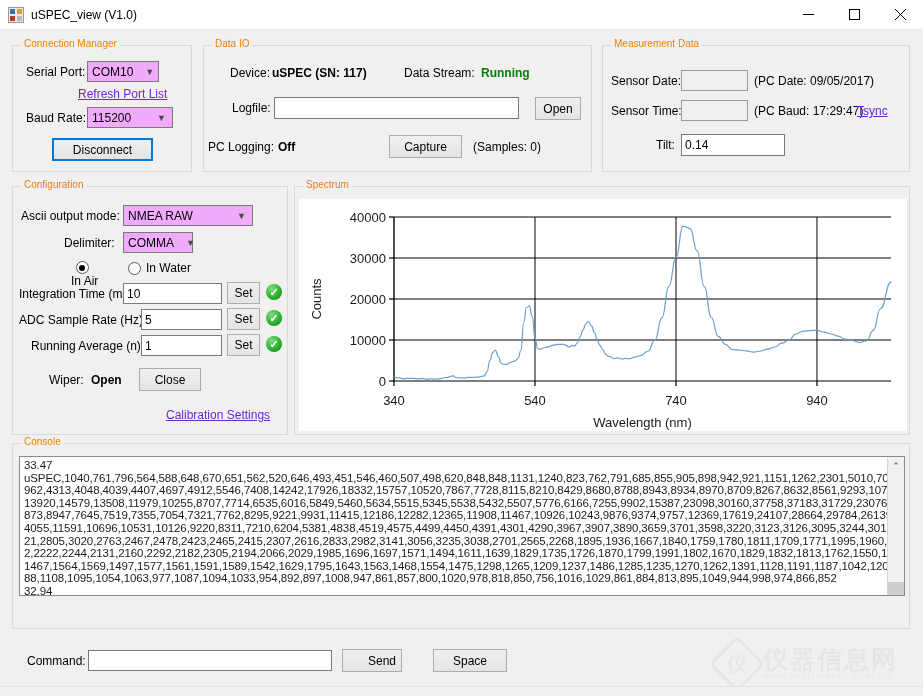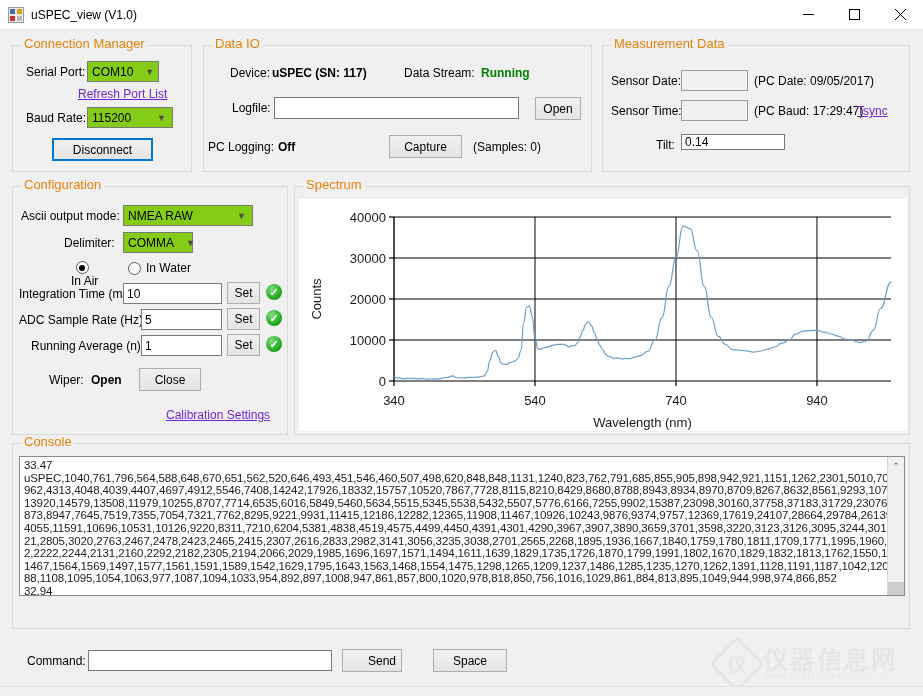--- a/index.html
+++ b/index.html
@@ -32,21 +32,21 @@
 
   
   .group {
     position:absolute;
     border:1px solid #d9d9d9;
     background:transparent;
   }
   .group > .legend {
     position:absolute; top:-8px; left:8px;
     background:#f0f0f0; padding:0 3px;
-    color:#e8820c; font-size:13px; line-height:12px;
+    color:#e8820c; font-size:10px; line-height:12px;
   }
   
   .lbl { position:absolute; font-size:12px; color:#000; white-space:nowrap; }
   .bold { font-weight:bold; }
   .tf {
     position:absolute; background:#fff;
     border:1px solid #7a7a7a; font-size:12px;
     font-family:"Liberation Sans", sans-serif;
     padding:1px 3px; color:#000; outline:none;
   }
@@ -54,21 +54,21 @@
   .btn {
     position:absolute;
     background:linear-gradient(to bottom,#f0f0f0,#e4e4e4);
     border:1px solid #adadad; font-size:12px; color:#000;
     font-family:"Liberation Sans", sans-serif;
     display:flex; align-items:center; justify-content:center;
     cursor:default;
   }
   .btn.primary { border:2px solid #0078d7; background:linear-gradient(to bottom,#f0f0f0,#e4e4e4); }
   .combo {
-    position:absolute; background:#84cc16; border:1px solid #7a7a7a;
+    position:absolute; background:#f0abfc; border:1px solid #7a7a7a;
     font-size:12px; display:flex; align-items:center;
     padding-left:4px; color:#000; cursor:default;gap:12px;
   }
   .combo .caret { margin-left:auto; margin-right:6px; color:#4a4a4a; font-size:9px; }
   .link {
     position:absolute; color:#6d28d9; text-decoration:underline;
     font-size:12px; cursor:pointer; white-space:nowrap;
   }
   .radio { position:absolute; display:flex; align-items:center; cursor:default; }
   .radio .dot {
@@ -213,21 +213,21 @@
   <span class="lbl" style="left:8px;top:28px;">Sensor Date:</span>
   <input class="tf ro" style="left: 78px; top: 24px; width: 67px; height: 21px;" type="text" readonly="" value="">
   <span class="lbl" style="left:151px;top:28px;">(PC Date: 09/05/2017)</span>
 
   <span class="lbl" style="left:8px;top:58px;">Sensor Time:</span>
   <input class="tf ro" style="left: 78px; top: 54px; width: 67px; height: 21px;" type="text" readonly="" value="">
   <span class="lbl" style="left:151px;top:58px;">(PC Baud: 17:29:47)</span>
   <span class="link" style="left:254px;top:58px;text-align:center;">Tsync</span>
 
   <span class="lbl" style="left:53px;top:92px;">Tilt:</span>
-  <input class="tf" style="left: 78px; top: 88px; width: 104px; height: 16px;" type="text" value="0.14">
+  <input class="tf" style="left: 78px; top: 88px; width: 104px; height: 22px;" type="text" value="0.14">
 </div>
 
 <div class="group" style="left:12px;top:186px;width:276px;height:249px;">
   <span class="legend">Configuration</span>
 
   <span class="lbl" style="left:8px;top:22px;">Ascii output mode:</span>
   <div class="combo" style="left:110px;top:18px;width:130px;height:21px;">
     <span>NMEA RAW</span>
     <span class="caret">▼</span>
   </div>

